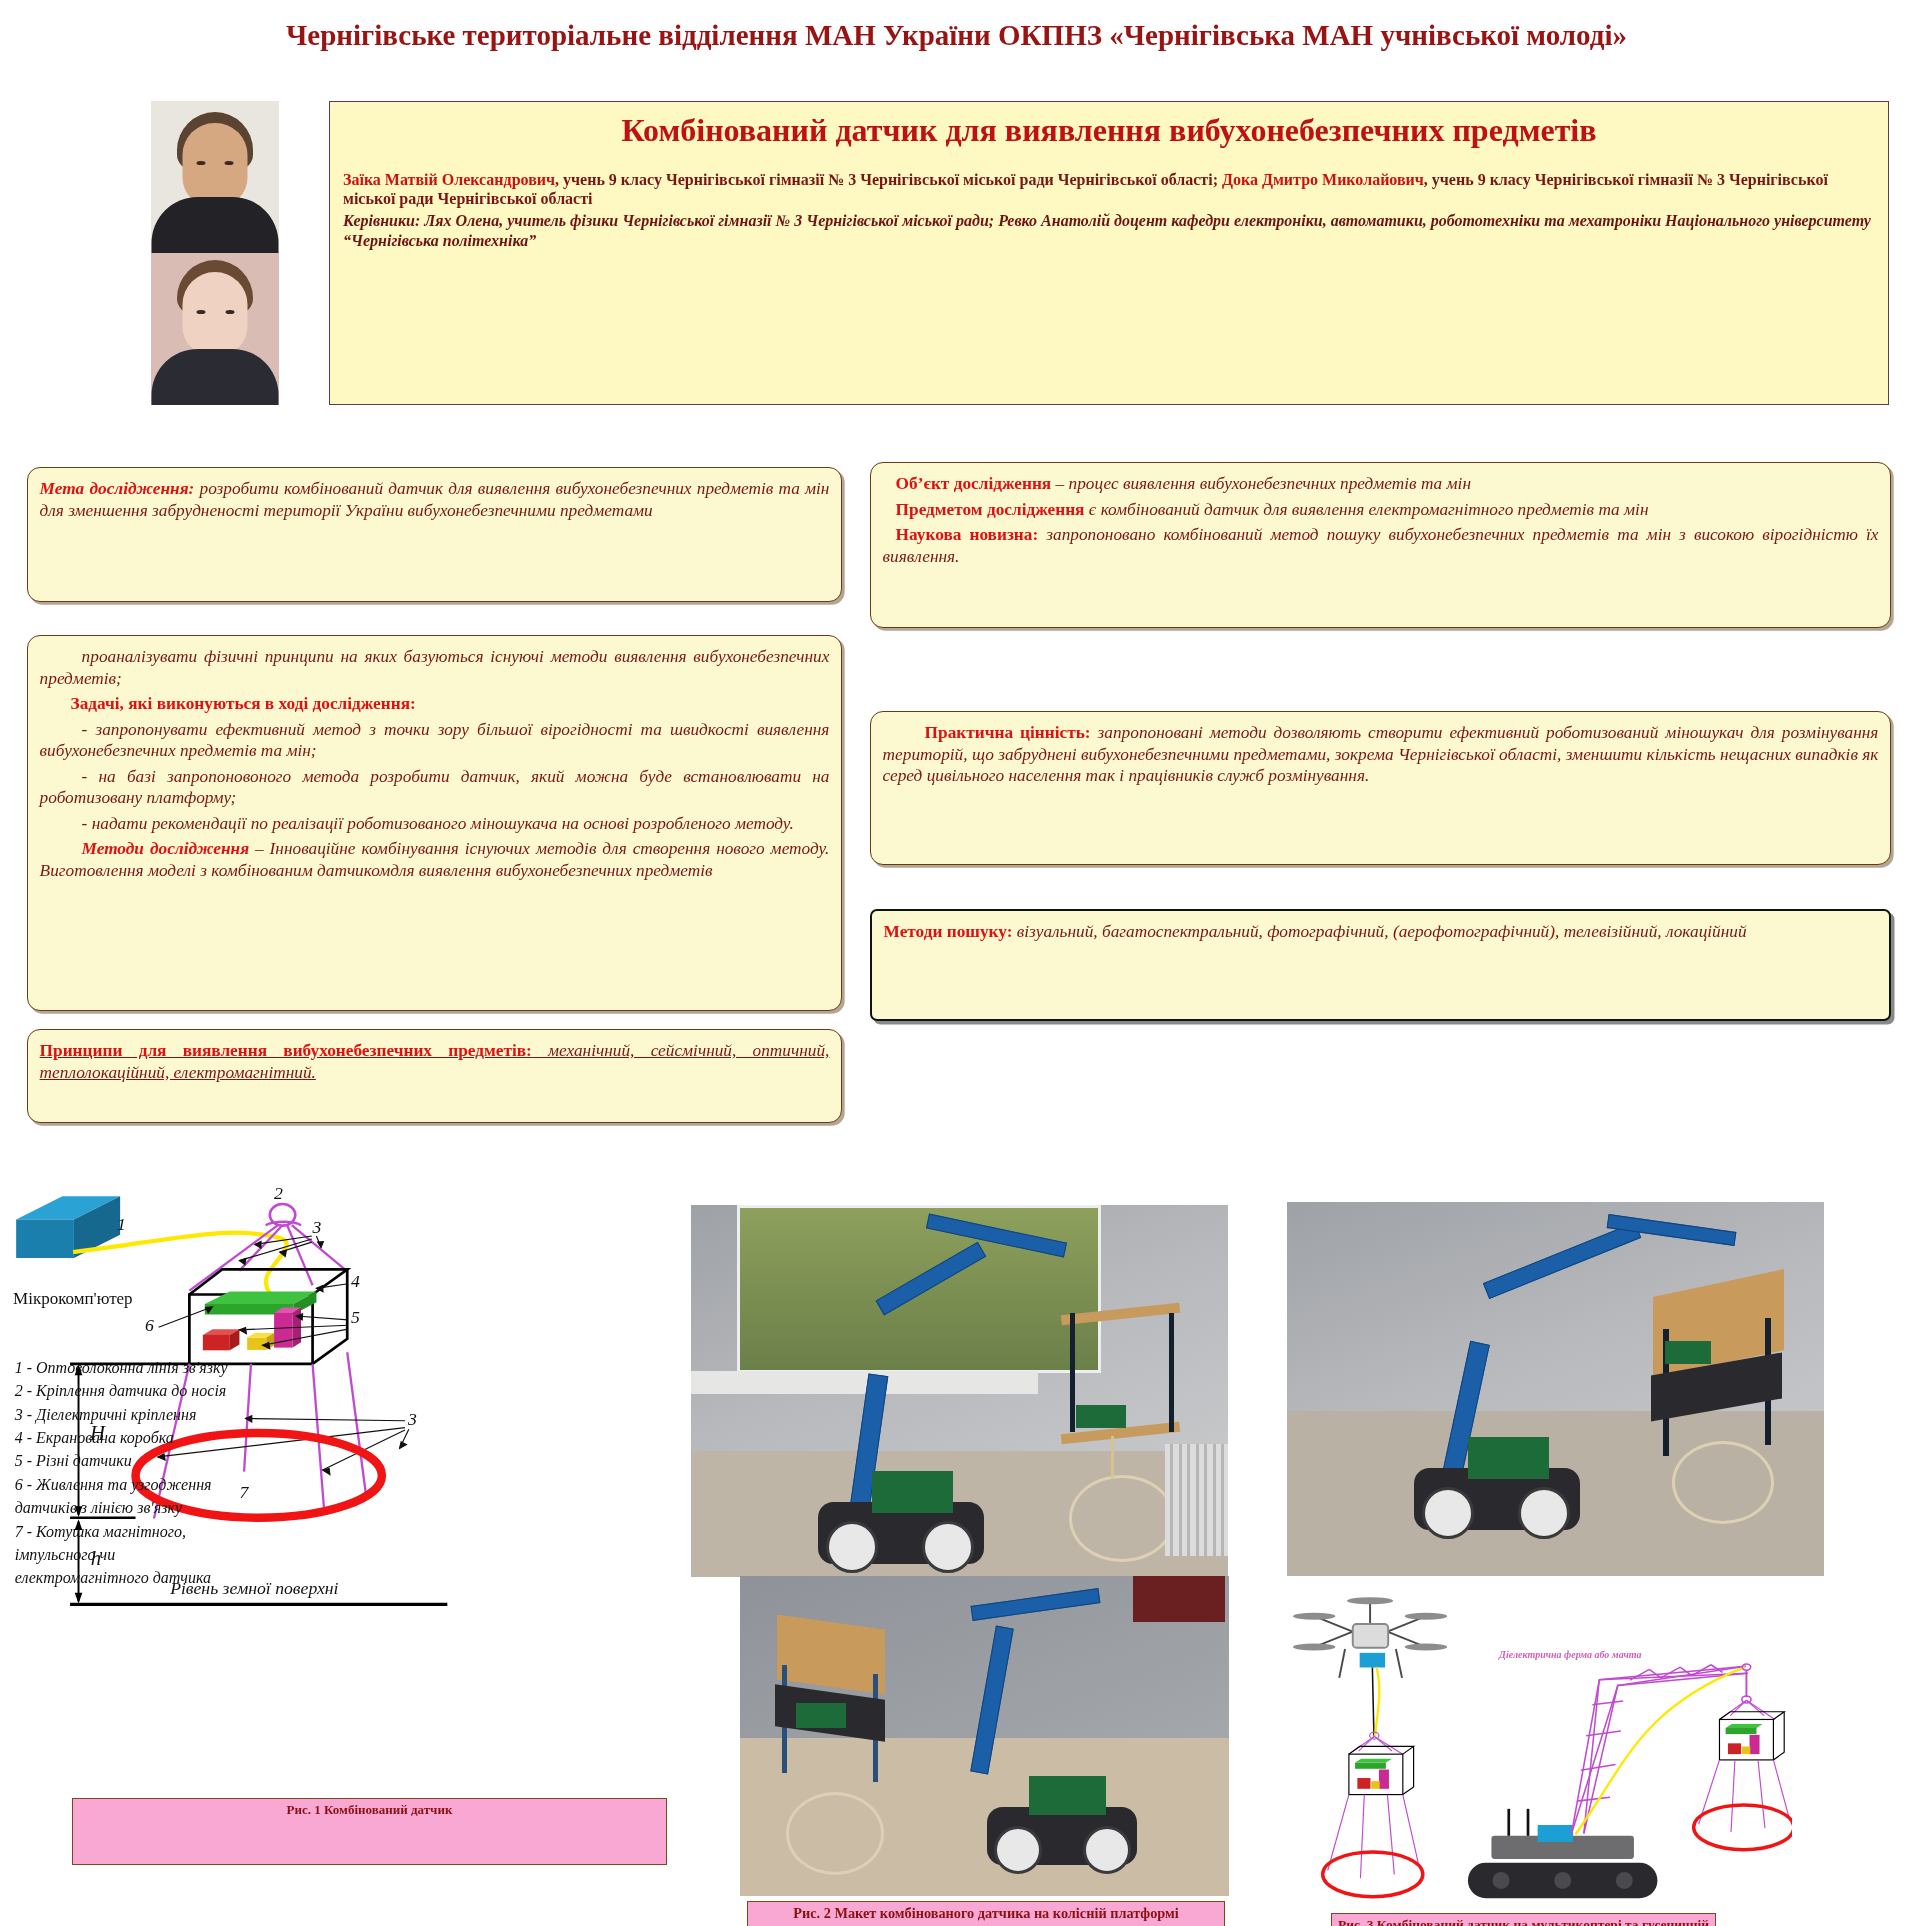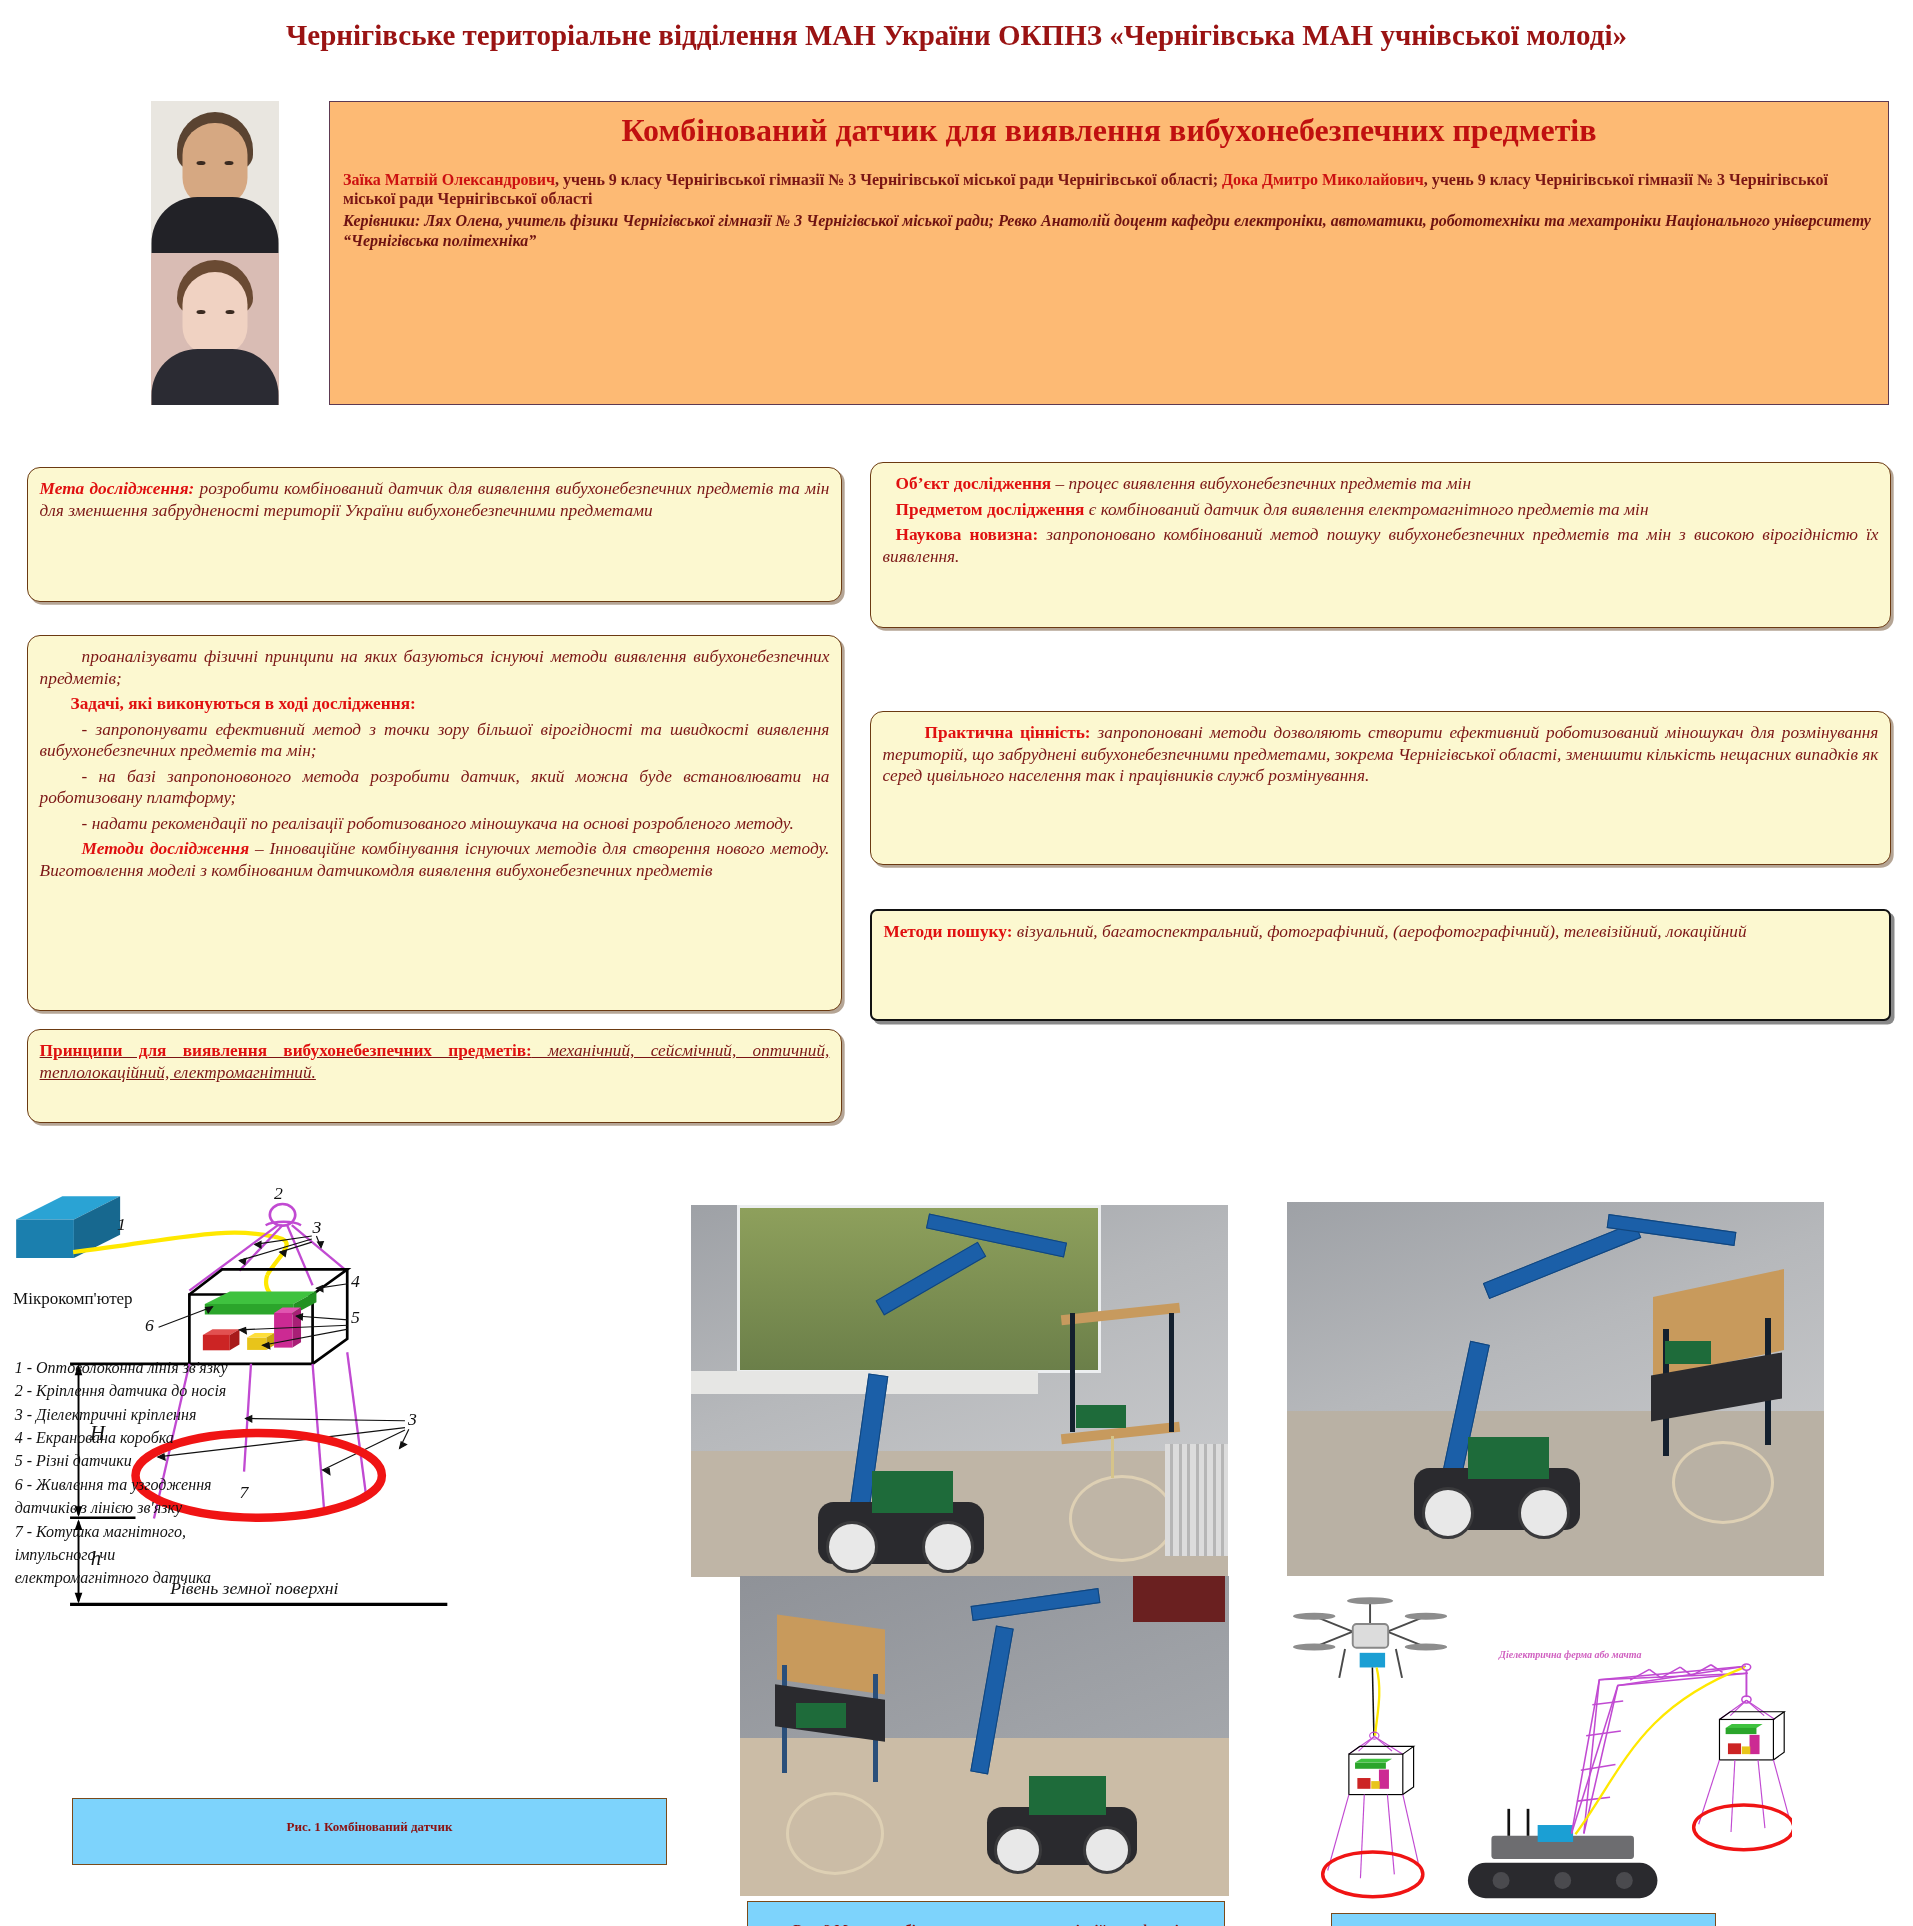--- a/index.html
+++ b/index.html
@@ -28,21 +28,21 @@
   .p1 .skin{top:22.3px;width:65px;height:83px;background:#d6a882;border-radius:32px 32px 28px 28px;}
   .p1 .shirt{top:96px;width:127px;height:58px;background:#222227;border-radius:46px 46px 0 0;}
   .p2 .hair{top:7px;width:76px;height:54px;background:#6a4a33;border-radius:38px 38px 15.4px 15.4px;}
   .p2 .skin{top:18.5px;width:65px;height:83px;background:#f0d2c2;border-radius:33px 33px 28.5px 28.5px;}
   .p2 .shirt{top:96px;width:127px;height:58px;background:#2b2b33;border-radius:46px 46px 0 0;}
   .eye{position:absolute;width:8.5px;height:4.2px;background:#3a2a20;border-radius:50%;}
 
   .title-block{
     position:absolute;left:329px;top:101px;width:1560px;height:304px;
     border-top:1.9px solid #5d3a52;border-left:1.2px solid #5d3a52;border-right:1.2px solid #5d3a52;
-    border-bottom:1.2px solid #5d3a52;box-sizing:border-box;background:#fdba74;
+    border-bottom:1.2px solid #5d3a52;box-sizing:border-box;background:#fef9c3;
   }
   .main-title{
     position:absolute;left:0;top:10px;width:100%;text-align:center;
     font-weight:bold;font-size:32px;color:#c01010;
   }
   .authors{
     position:absolute;left:13px;top:68px;width:1531px;
     font-size:16px;line-height:1.20;color:#6a1010;
   }
   .authors .nm{color:#cc1111;font-weight:bold;}
@@ -71,24 +71,24 @@
   #box-pract{left:870px;top:711px;width:1021px;height:154px;}
   #box-search{left:870px;top:909px;width:1021px;height:112px;}
 
   
   .fig1{position:absolute;left:7.7px;top:1179px;width:690px;height:589px;}
   .mc-label{position:absolute;left:5.4px;top:110px;font-size:17px;color:#111;}
   .legend{position:absolute;left:7px;top:177px;width:270px;font-style:italic;font-size:16px;line-height:1.46;color:#111;}
   .legend div{white-space:nowrap;}
 
   .cap{
-    position:absolute;box-sizing:border-box;background:#7dd3fc;
+    position:absolute;box-sizing:border-box;background:#f9a8d4;
     border:1.2px solid #7a4a1a;color:#8b1111;font-weight:bold;
     display:flex;align-items:flex-start;justify-content:center;
-    padding-top:20px;text-align:center;
+    padding-top:3px;text-align:center;
   }
   #cap1{left:72px;top:1798px;width:595px;height:67px;font-size:13px;}
   #cap2{left:747px;top:1901px;width:478px;height:83px;font-size:14.3px;}
   #cap3{left:1331px;top:1913px;width:385px;height:69px;font-size:13.5px;line-height:1.25;}
 
   
   .photo{position:absolute;overflow:hidden;}
   #photo1{left:691px;top:1205px;width:537px;height:372px;}
   #photo2{left:1287px;top:1202px;width:537px;height:374px;}
   #photo3{left:740px;top:1576px;width:489px;height:320px;}

